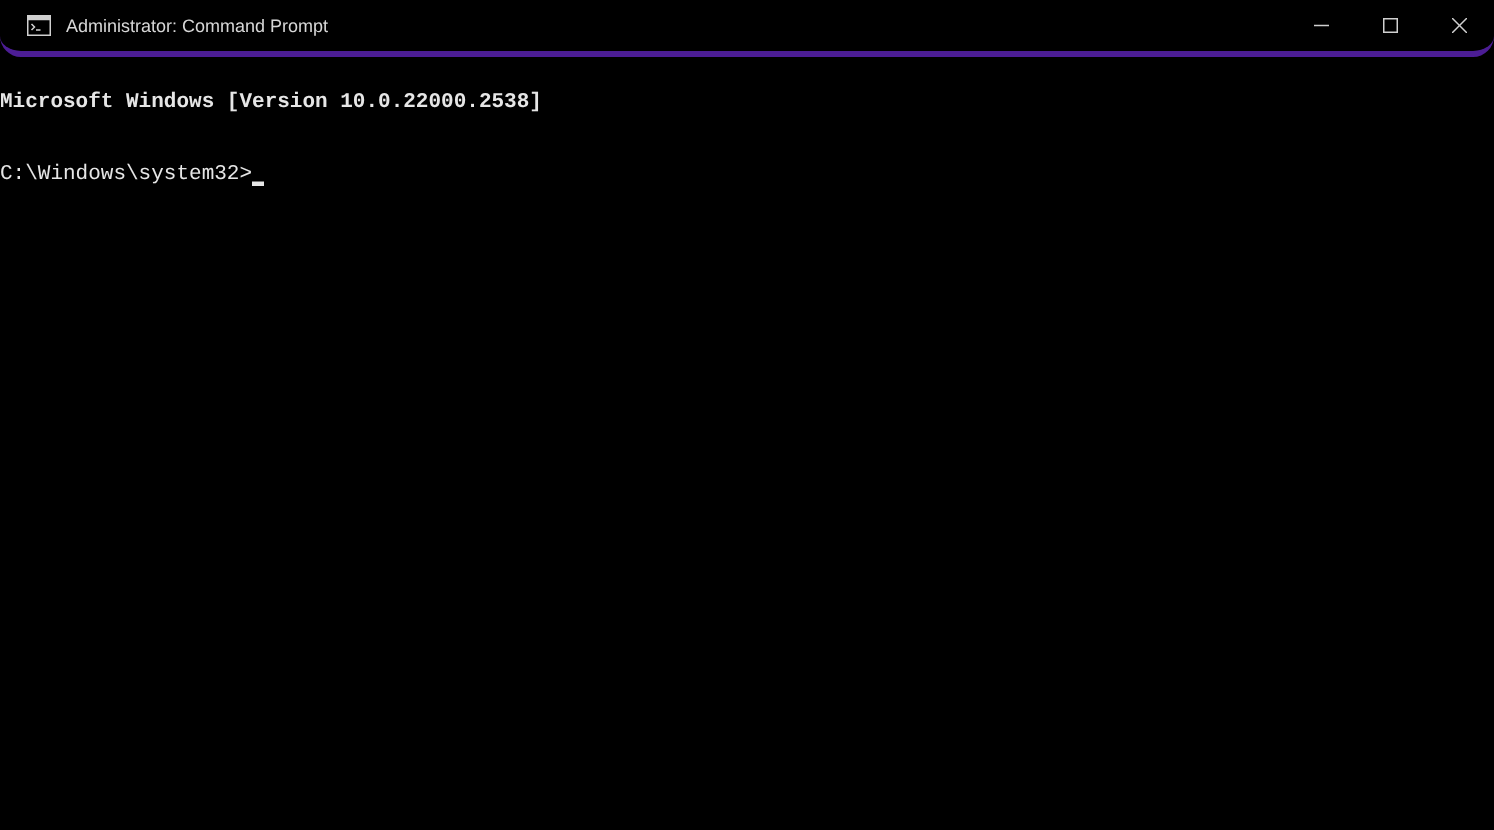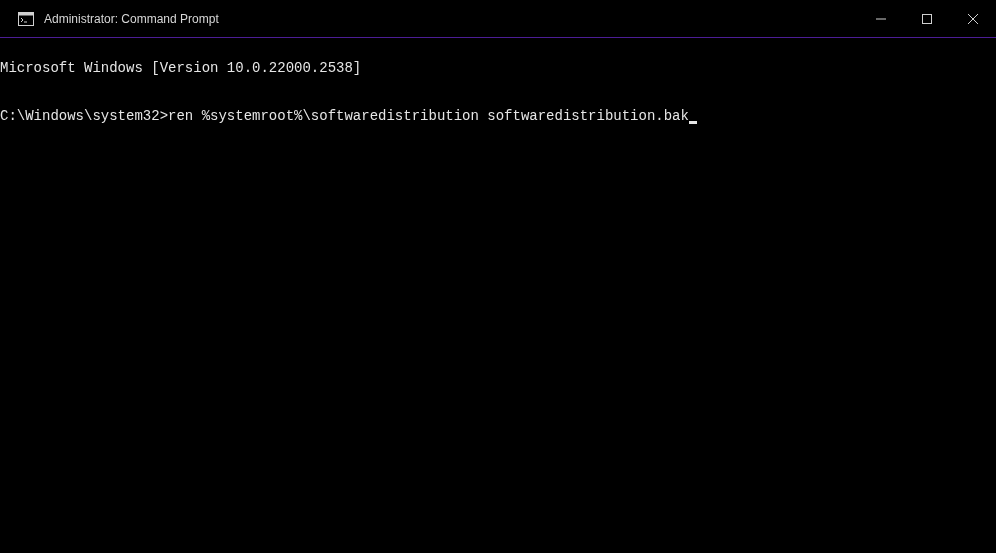--- a/index.html
+++ b/index.html
@@ -14,21 +14,22 @@
       font-family: Consolas, 'Courier New', monospace;
       overflow: hidden;
     }
     .titlebar {
       height: 38px;
       background: #000;
       display: flex;
       align-items: center;
       justify-content: space-between;
       padding-left: 18px;
-      border-bottom: 1px solid #4c1d95;
+      border-bottom: 4px solid #4c1d95;
+      border-radius: 14px;
     }
     .titlebar-left {
       display: flex;
       align-items: center;
       gap: 10px;
     }
     .app-icon {
       width: 16px;
       height: 14px;
       display: flex;
@@ -66,20 +67,21 @@
     .terminal-body {
       padding: 6px 0 0 0;
       color: #e6e6e6;
       font-size: 14px;
       line-height: 16px;
       white-space: pre;
       font-family: Consolas, 'Courier New', monospace;
     }
     .line {
       display: block;
+      font-weight: bold;
     }
     .prompt-line {
       display: flex;
       text-align: right;
     }
     .cursor {
       display: inline-block;
       width: 8px;
       height: 3px;
       background: #e6e6e6;
@@ -122,14 +124,14 @@
         <line x1="0" y1="0" x2="10" y2="10"></line>
         <line x1="10" y1="0" x2="0" y2="10"></line>
       </svg>
     </div>
   </div>
 </div>
 
 <div class="terminal-body">
 <span class="line">Microsoft Windows [Version 10.0.22000.2538]</span>
 <span class="line"></span>
-<span class="prompt-line"><span>C:\Windows\system32&gt;</span><span>ren %systemroot%\softwaredistribution softwaredistribution.bak</span><span class="cursor"></span></span>
+<span class="prompt-line"><span>C:\Windows\system32&gt;</span><span class="cursor"></span></span>
 </div>
 
 </body></html>

